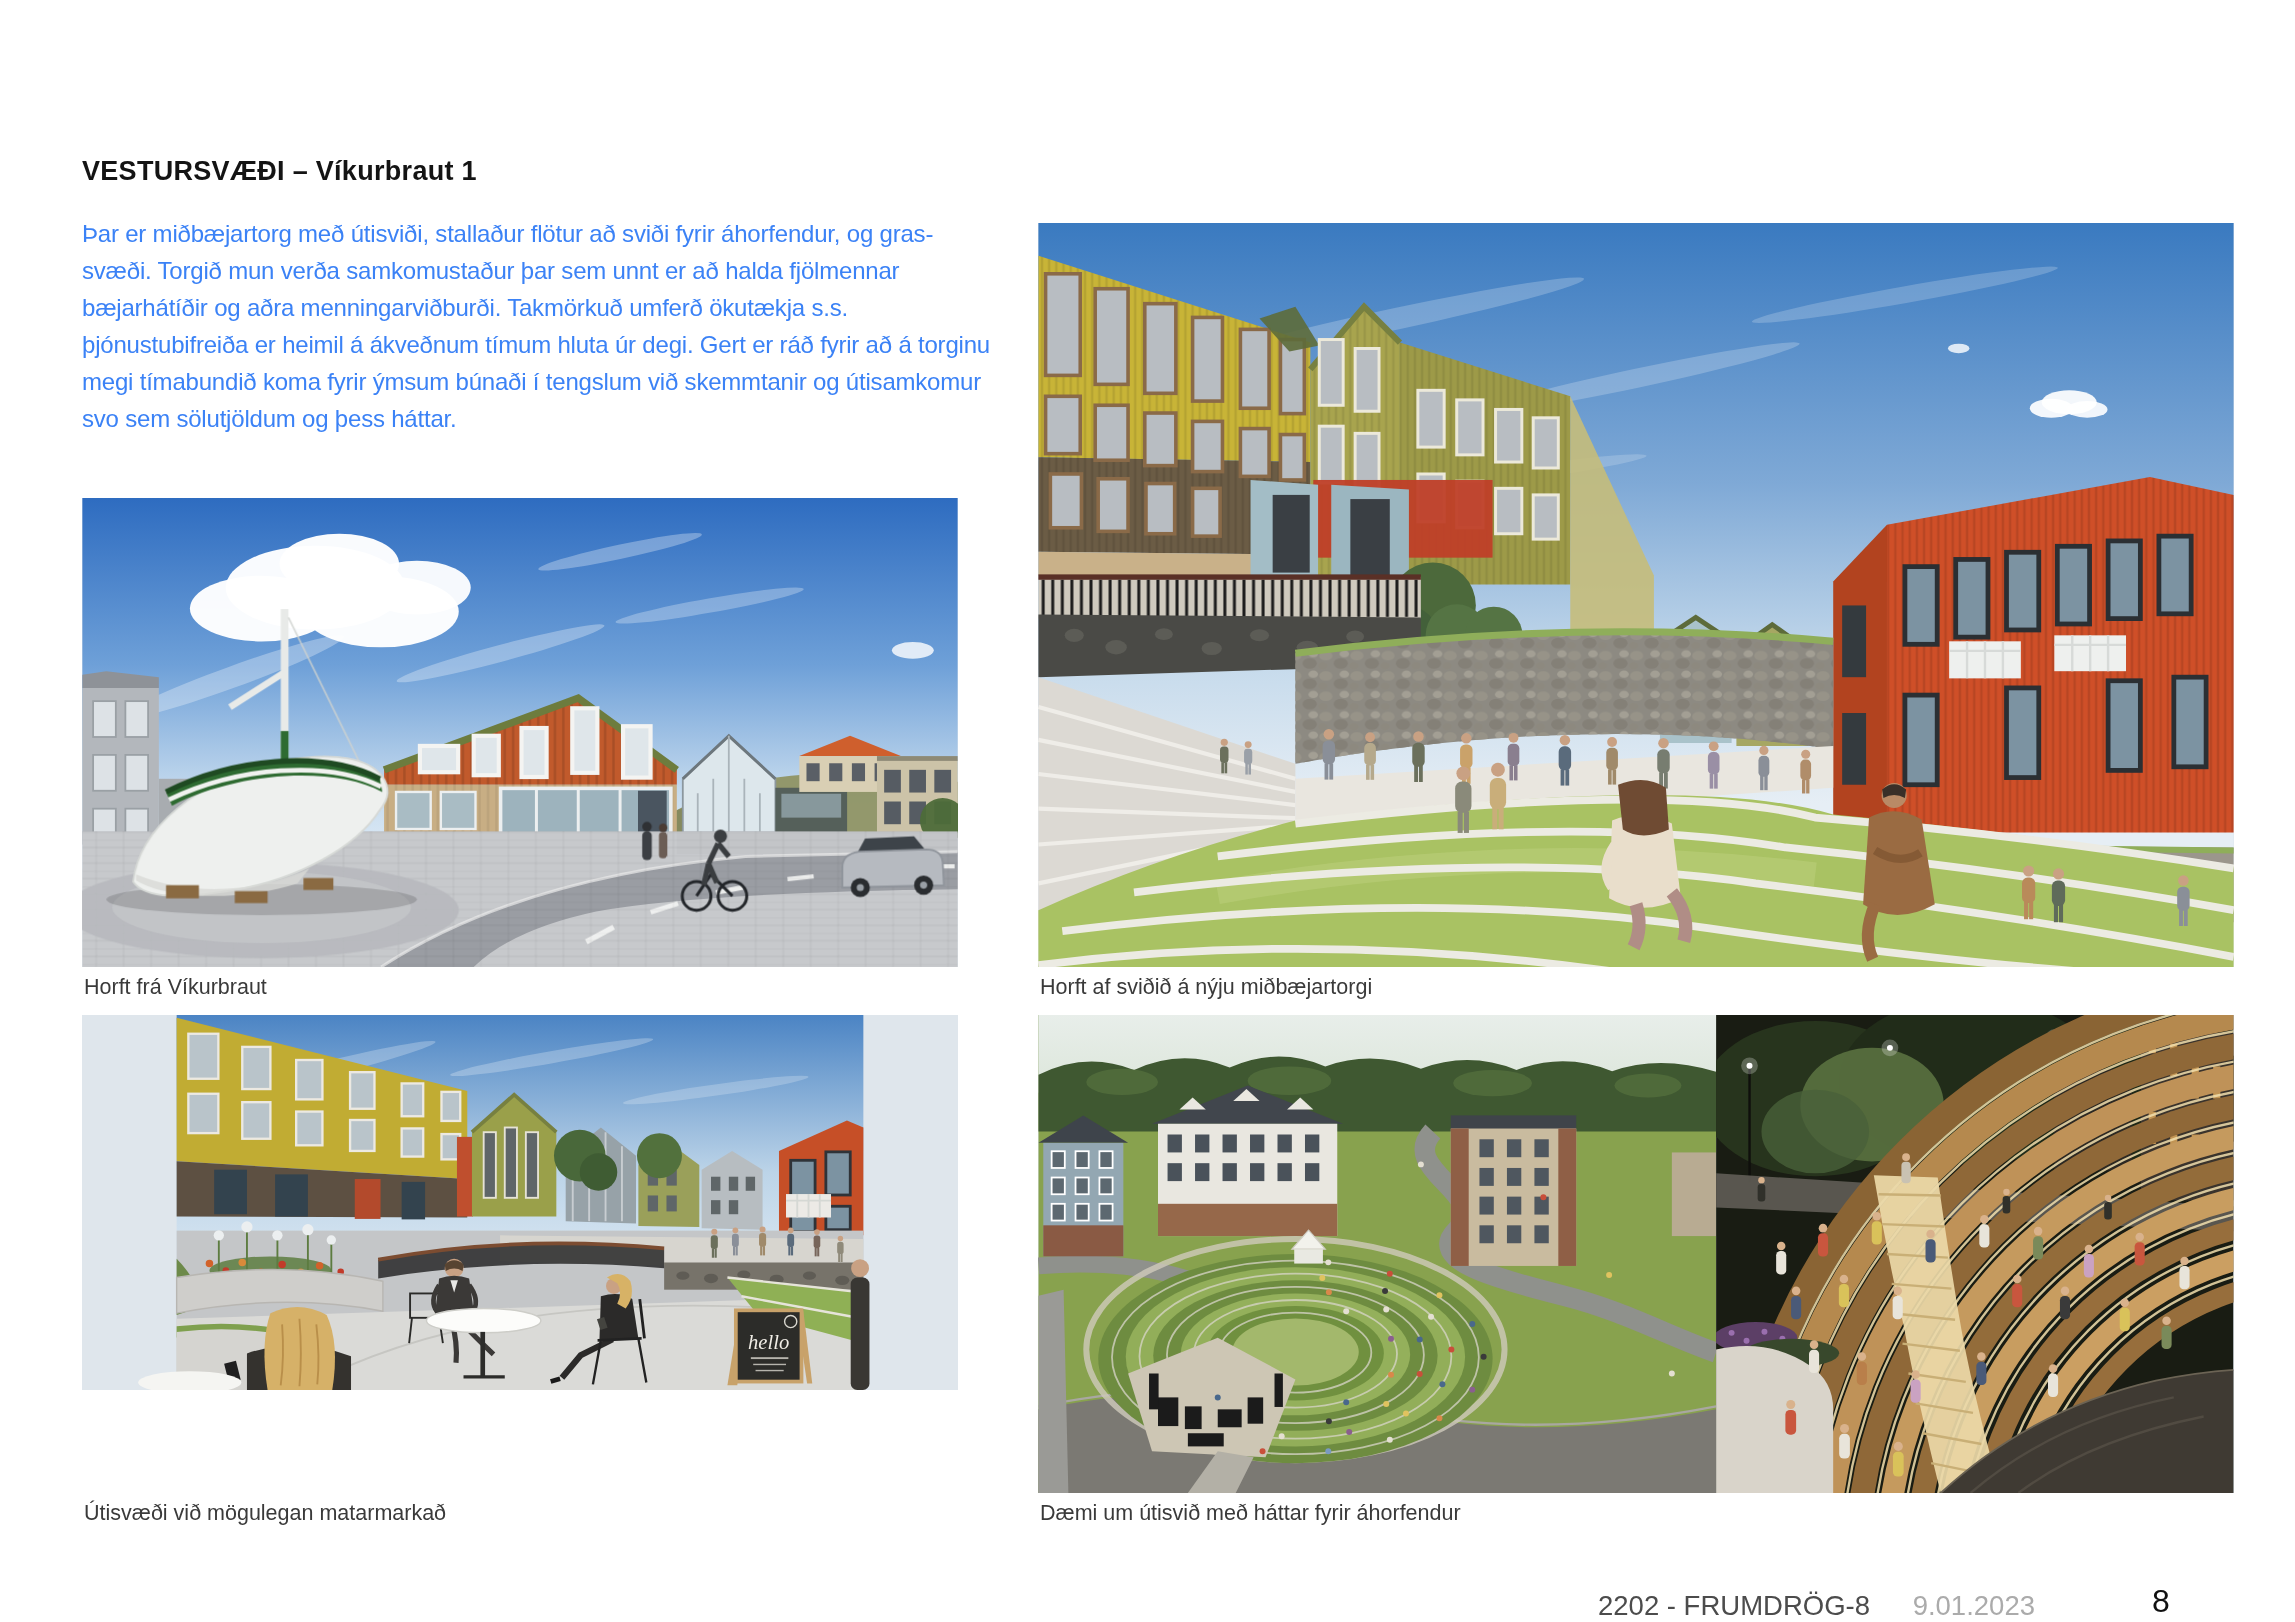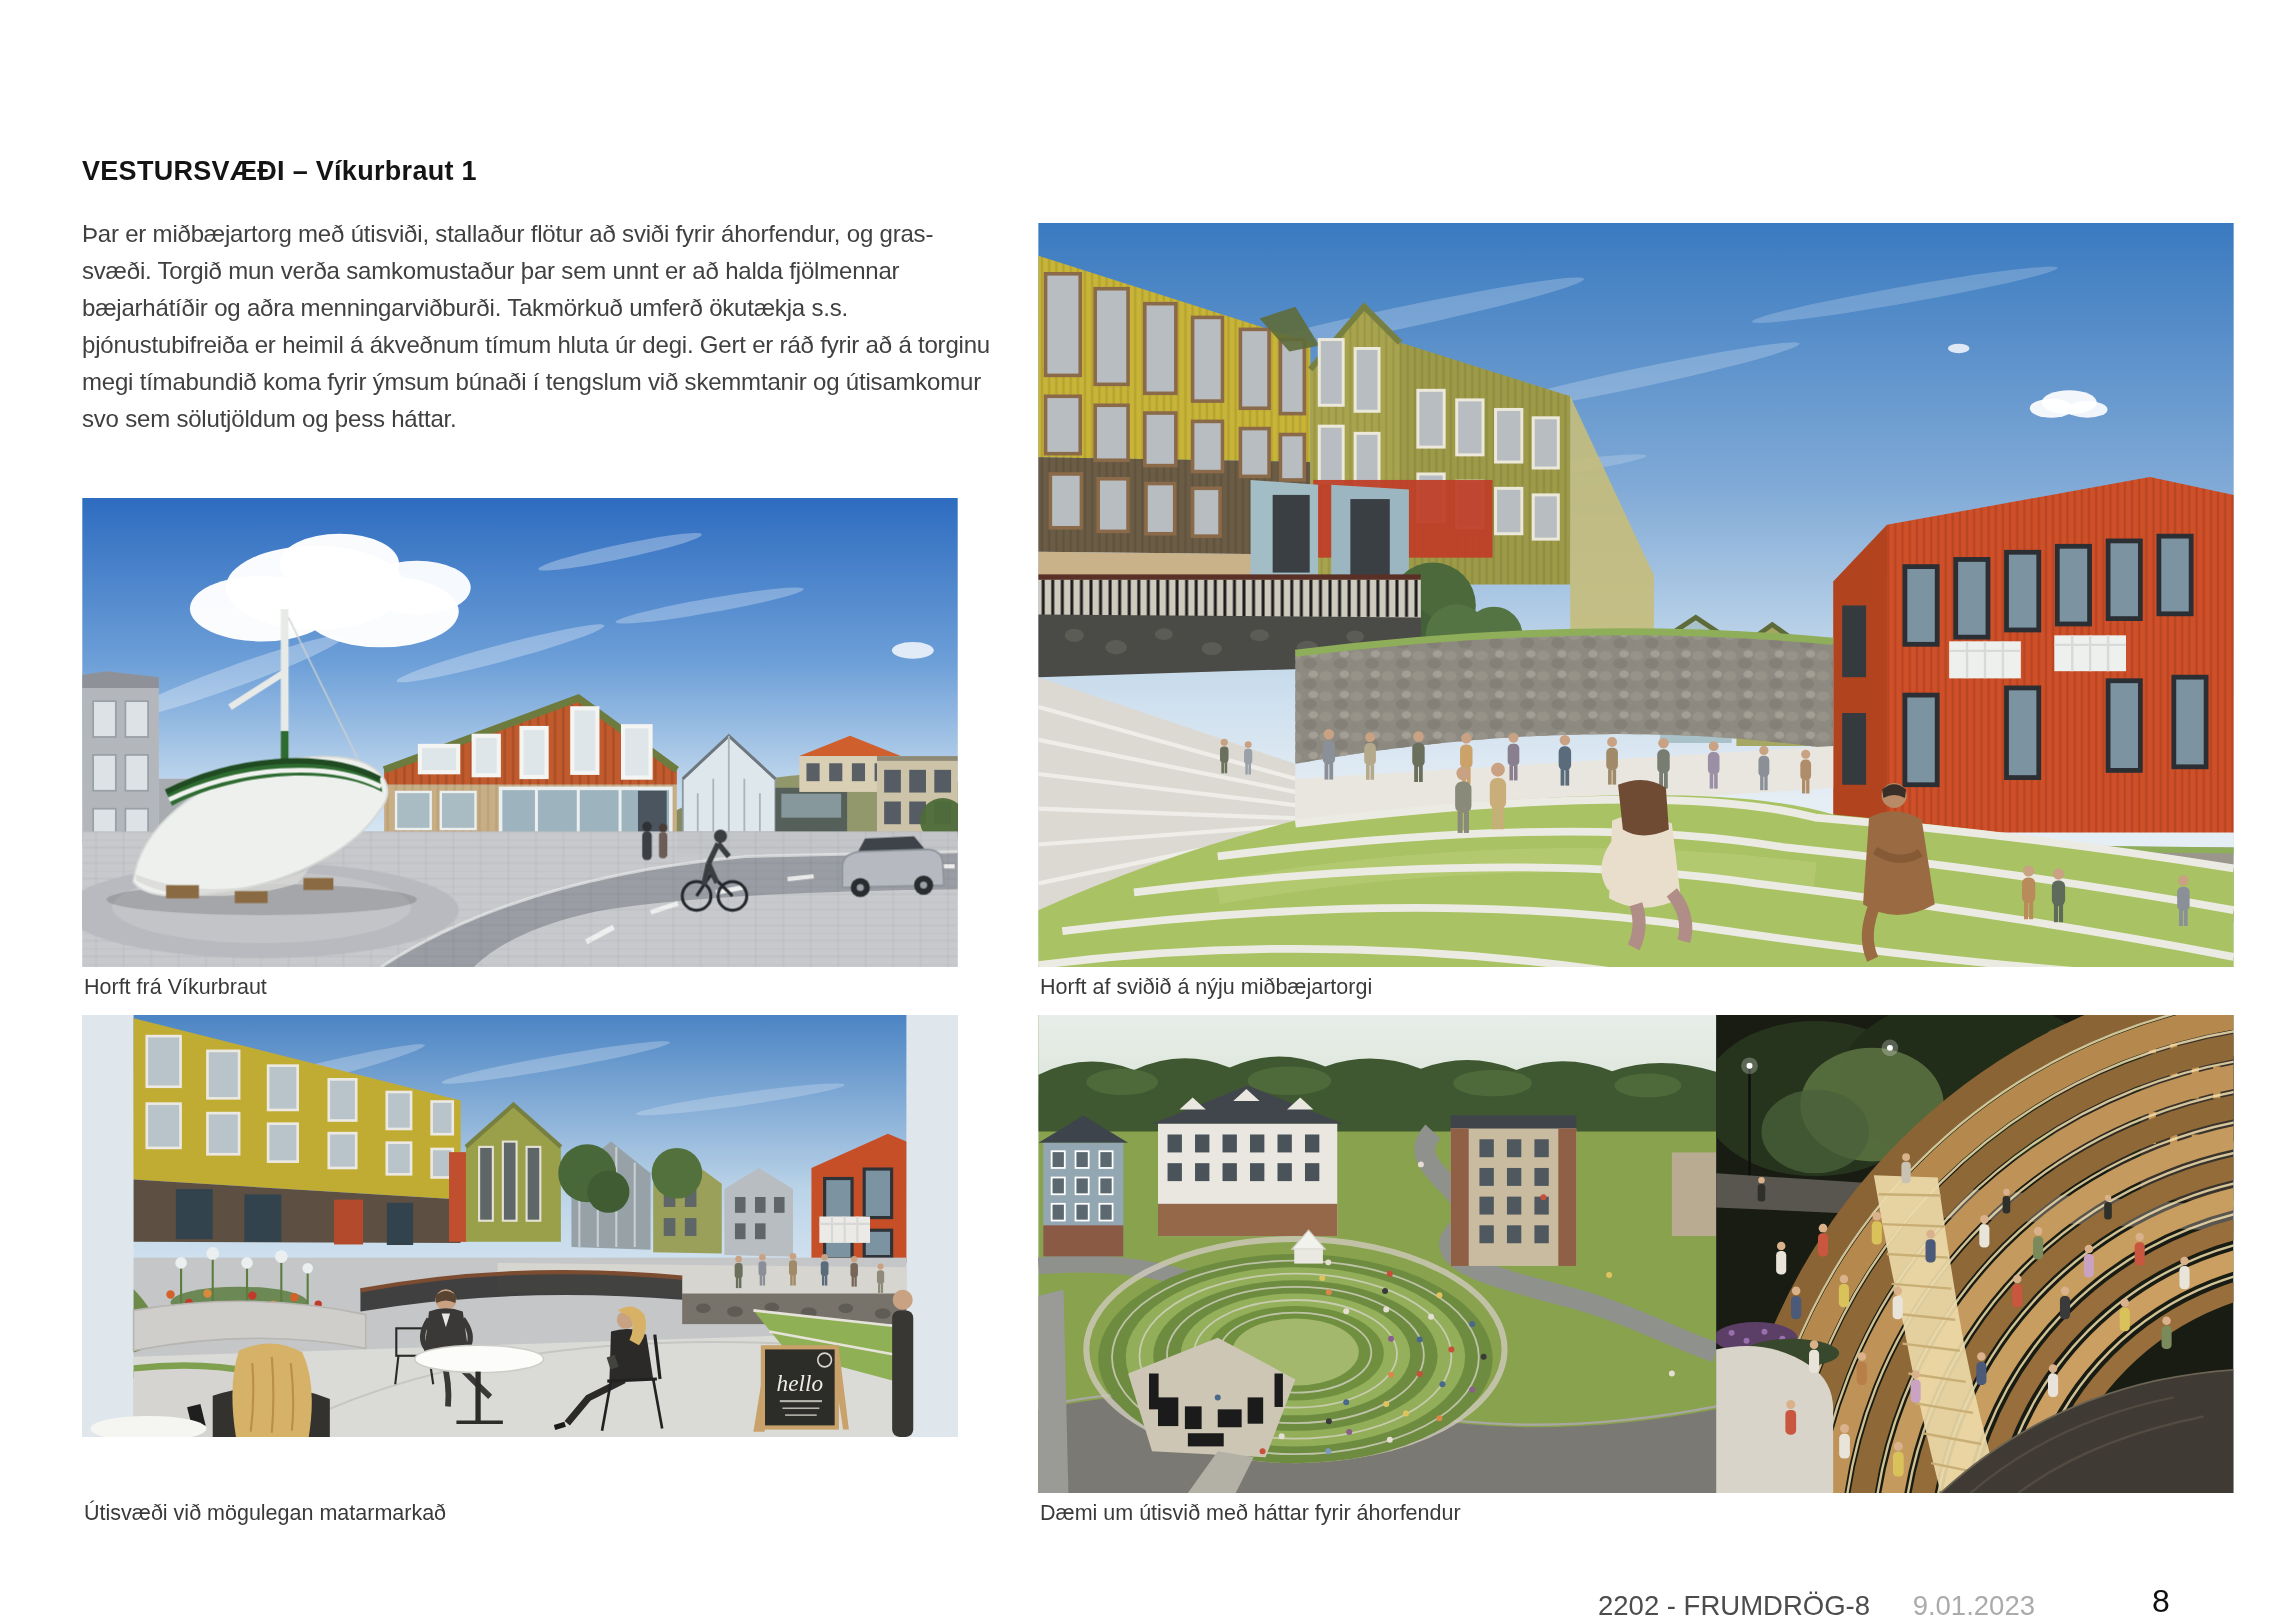--- a/index.html
+++ b/index.html
@@ -1,24 +1,24 @@
 <!DOCTYPE html>
 <html style="font-size:9.6px"><head>
 <meta charset="utf-8">
 <style>
   html,body{margin:0;padding:0;background:#ffffff;}
   body{font-family:"Liberation Sans",sans-serif;}
   .page{position:relative;width:2295px;height:1623px;background:#ffffff;overflow:hidden;margin-top:26px;}
   .title{position:absolute;left:82px;top:130px;font-size:27px;font-weight:700;color:#141414;letter-spacing:0.3px;}
-  .para{position:absolute;left:82px;top:189px;width:915px;font-size:24px;line-height:37px;color:#404040;letter-spacing:-0.2px;}
+  .para{position:absolute;left:82px;top:189px;width:915px;font-size:24px;line-height:37px;color:#3b82f6;letter-spacing:-0.2px;}
   .fig{position:absolute;overflow:hidden;background:#dfe6ec;}
   .fig svg{display:block;width:100%;height:100%;}
   #fig1{left:82px;top:472px;width:876px;height:469px;}
   #fig2{left:1038px;top:197px;width:1196px;height:744px;}
-  #fig3{left:82px;top:989px;width:876px;height:422px;}
+  #fig3{left:82px;top:989px;width:876px;height:375px;}
   #fig4{left:1038px;top:989px;width:1196px;height:478px;}
   .caption{position:absolute;font-size:21.5px;color:#3a3a3a;text-align:center;}
   #cap1{left:84px;top:949px;}
   #cap2{left:1040px;top:949px;}
   #cap3{left:84px;top:1475px;}
   #cap4{left:1040px;top:1475px;}
   .logo{position:absolute;left:32px;top:1555px;display:flex;align-items:center;height:47px;}
   .logo-primary{font-size:38px;font-weight:700;color:#0f0f0f;letter-spacing:-0.6px;}
   .logo-sep{width:3px;height:43px;background:#c53a3a;margin:0 13px 0 12px;}
   .logo-secondary{font-size:38px;font-weight:400;color:#b3b3b3;letter-spacing:0.6px;}

